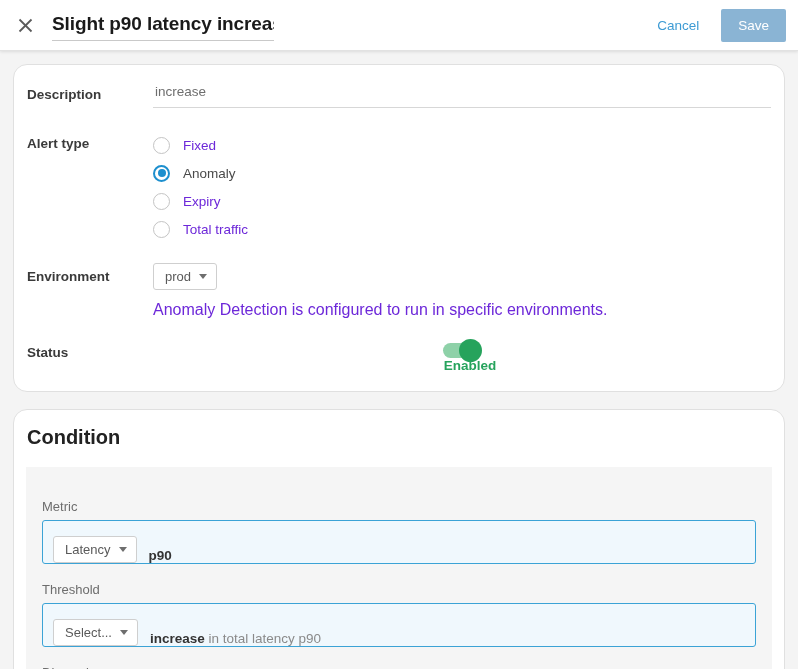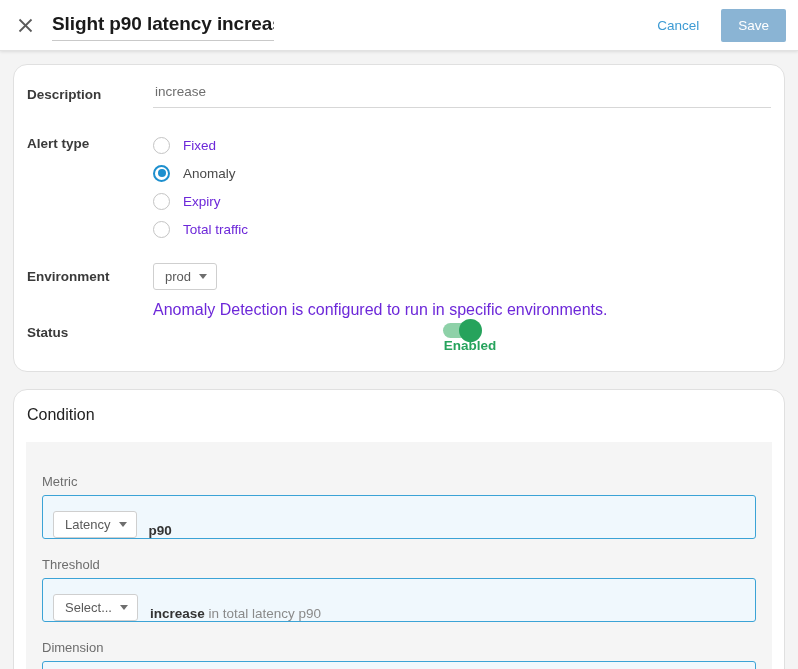--- a/index.html
+++ b/index.html
@@ -214,22 +214,22 @@
   }
   .toggle-text {
     margin-left: 16px;
     font-size: 13.5px;
     font-weight: bold;
     color: #26a35c;
   }
 
   
   .section-title {
-    font-size: 16px;
-    font-weight: normal;
+    font-size: 20px;
+    font-weight: bold;
     color: #222;
     padding: 0 13px 0 13px;
   }
   .panel {
     background: #f5f5f5;
     margin: 18px 12px 0 12px;
     padding: 16px 16px 18px 16px;
   }
   .field-label {
     font-size: 13px;
@@ -334,21 +334,21 @@
 
         <div class="radio-item">
           <span class="radio-dot"></span>
           <span class="radio-label">Total traffic</span>
         </div>
 
       </div>
     </div>
   </div>
 
-  <div class="row" style="">
+  <div class="row" style="margin-bottom:20px;">
     <div class="row-label">Environment</div>
     <div class="row-field">
       <div class="dd">
         <span>prod</span>
         <span class="caret"></span>
       </div>
       <div class="helper">Anomaly Detection is configured to run in specific environments.</div>
     </div>
   </div>
 

